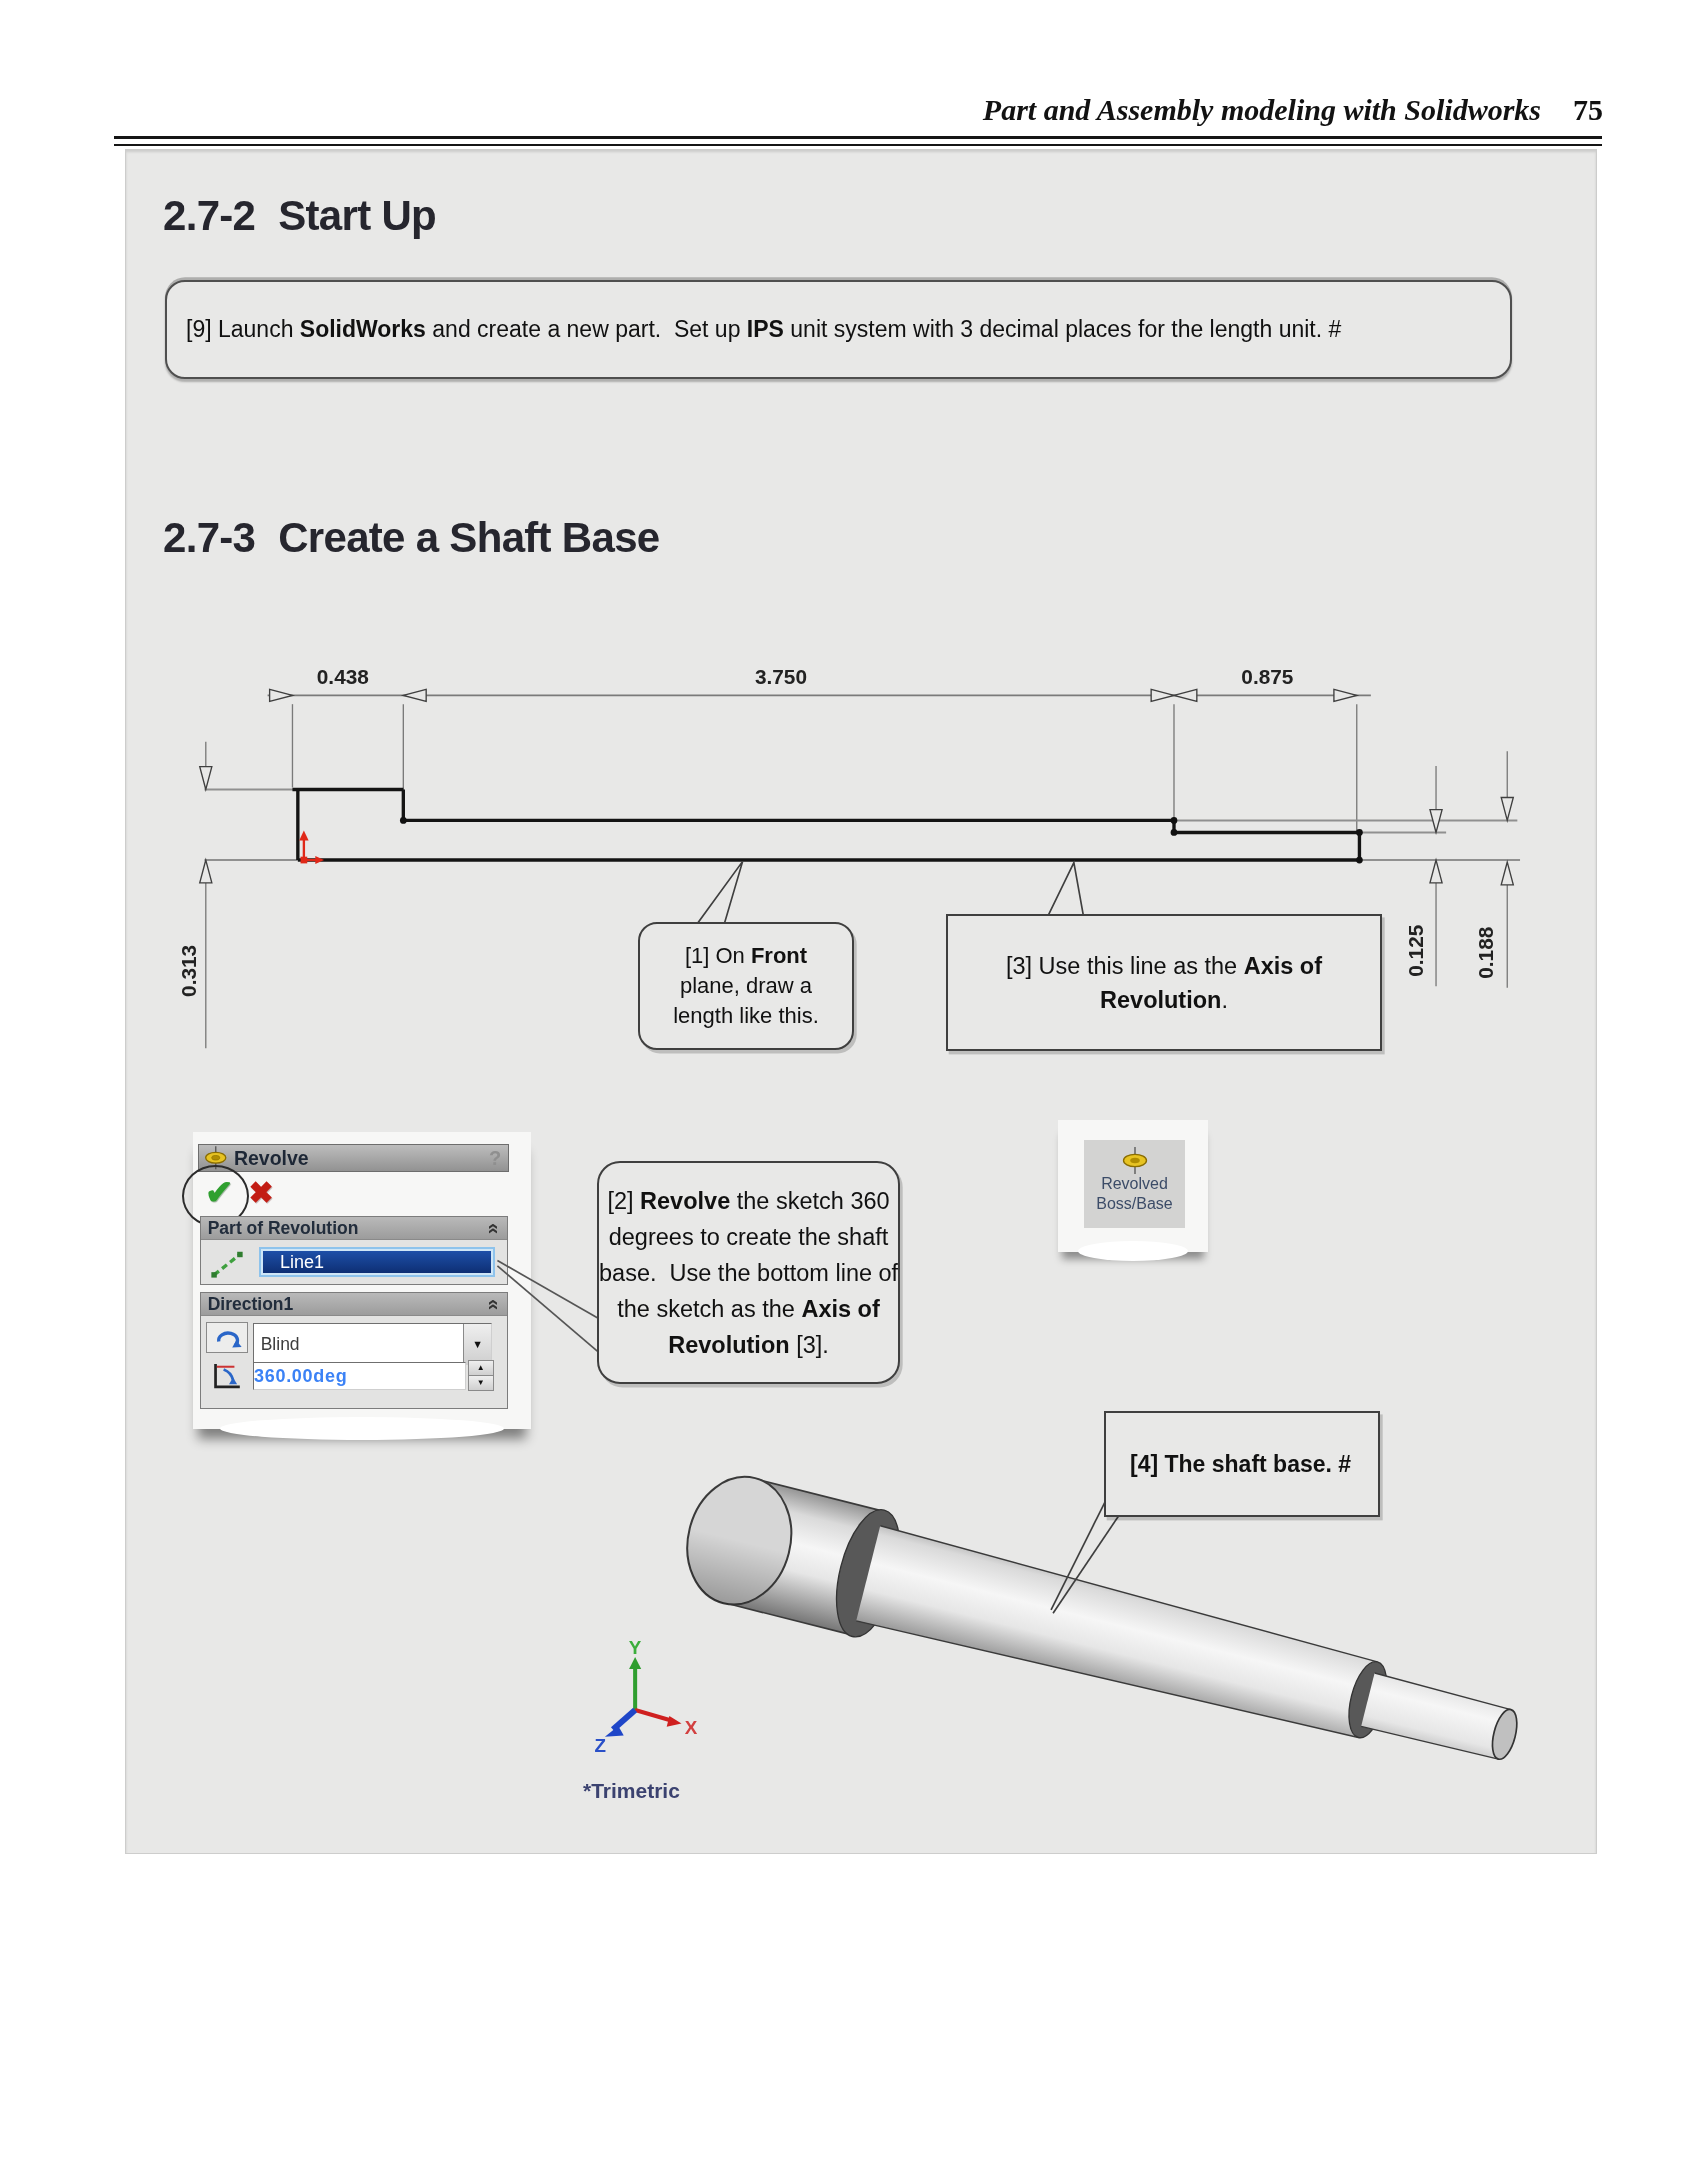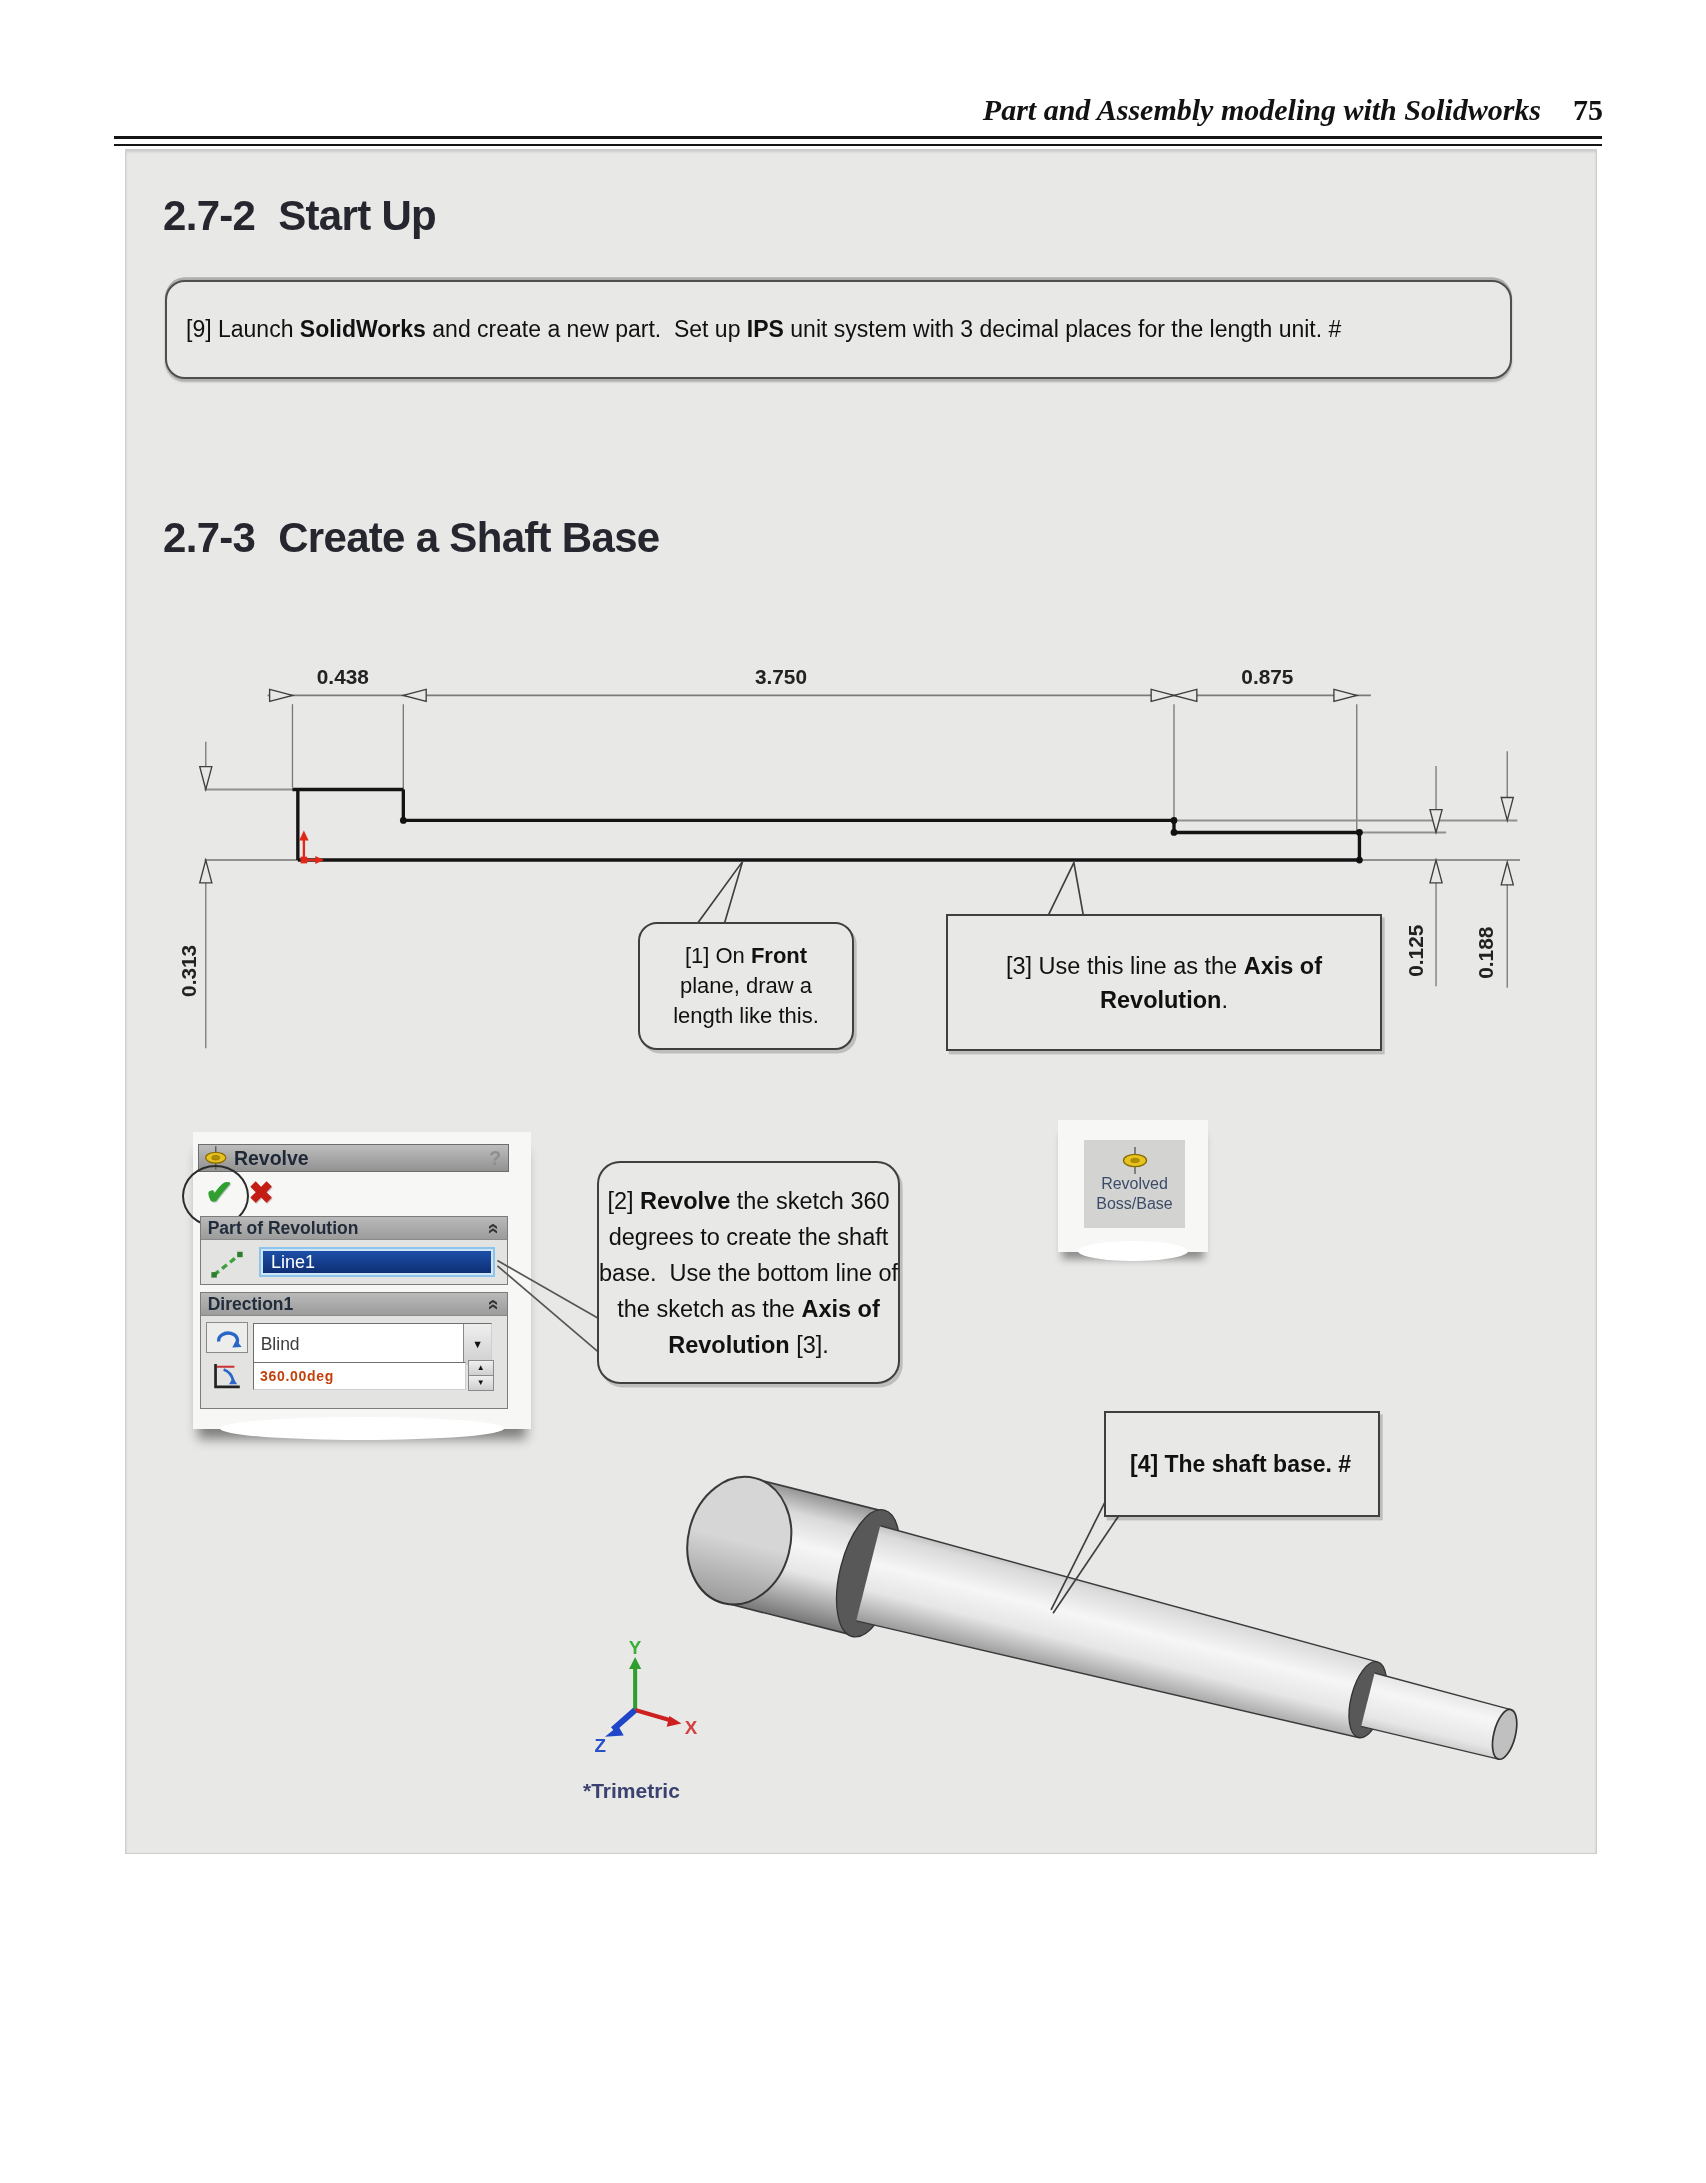--- a/index.html
+++ b/index.html
@@ -69,35 +69,35 @@
          box-sizing:border-box;}
   .g1{top:1216px;height:69px;}
   .g2{top:1292px;height:117px;}
   .ghead{height:22px;background:linear-gradient(#b9b9b9,#9c9c9c);border-bottom:0.7px solid #8a8a8a;
          display:flex;align-items:center;padding:0 6.7px;font-size:17.5px;font-weight:700;color:#222d3c;}
   .ghead .chev{margin-left:auto;display:inline-block;transform:rotate(90deg);font-size:20px;
                color:#333;font-weight:700;}
   .sel-outer{position:absolute;left:58px;top:30px;width:236px;height:30px;background:#cfe6f7;
              border:2px solid #8ec3ec;box-sizing:border-box;}
   .sel-inner{position:absolute;inset:2px;background:linear-gradient(#1d4fa8,#0e2f74);color:#fff;
-             font-size:18px;display:flex;align-items:center;padding-left:8px;}
+             font-size:18px;display:flex;align-items:center;padding-left:17px;}
   .iconbox{position:absolute;left:5.4px;width:42px;height:31px;display:flex;align-items:center;
            justify-content:center;}
   .iconbox.bordered{border:1.3px solid #8a8a8a;background:#ededec;box-sizing:border-box;}
   .dropdown{position:absolute;left:52px;top:30px;width:239px;height:42px;background:#fff;
             border:1.3px solid #6f6f6f;border-right-color:#cfcfcf;border-bottom-color:#cfcfcf;
             box-sizing:border-box;display:flex;align-items:center;}
   .dropdown .val{font-size:17.5px;color:#3c3c3c;padding-left:6.7px;}
   .dd-btn{margin-left:auto;width:27px;height:100%;background:linear-gradient(#efefef,#cfcfcf);
           border-left:1.3px solid #8a8a8a;display:flex;align-items:center;justify-content:center;
           font-size:10.8px;color:#111;}
   .numfield{position:absolute;left:52px;top:69px;width:213px;height:28px;background:#fff;
             border:1.3px solid #6f6f6f;border-right-color:#cfcfcf;border-bottom-color:#cfcfcf;
             box-sizing:border-box;display:flex;align-items:center;}
-  .numfield .val{font-size:14px;color:#c2410c;font-weight:600;padding-left:6px;letter-spacing:0.7px;}
+  .numfield .val{font-size:18px;color:#3b82f6;font-weight:600;padding-left:0;letter-spacing:0.7px;}
   .spinner{position:absolute;left:267px;top:67px;width:25.5px;height:31px;display:flex;
            flex-direction:column;}
   .spin-btn{flex:1;background:linear-gradient(#efefef,#cfcfcf);border:1.3px solid #8a8a8a;
             box-sizing:border-box;display:flex;align-items:center;justify-content:center;
             font-size:8px;color:#111;line-height:1;}
   .spin-btn + .spin-btn{border-top:none;}
 
   
   .boss-btn{position:absolute;left:1084px;top:1140px;width:101px;height:88px;background:#d3d3d2;
             display:flex;flex-direction:column;align-items:center;padding-top:6.7px;box-sizing:border-box;}

